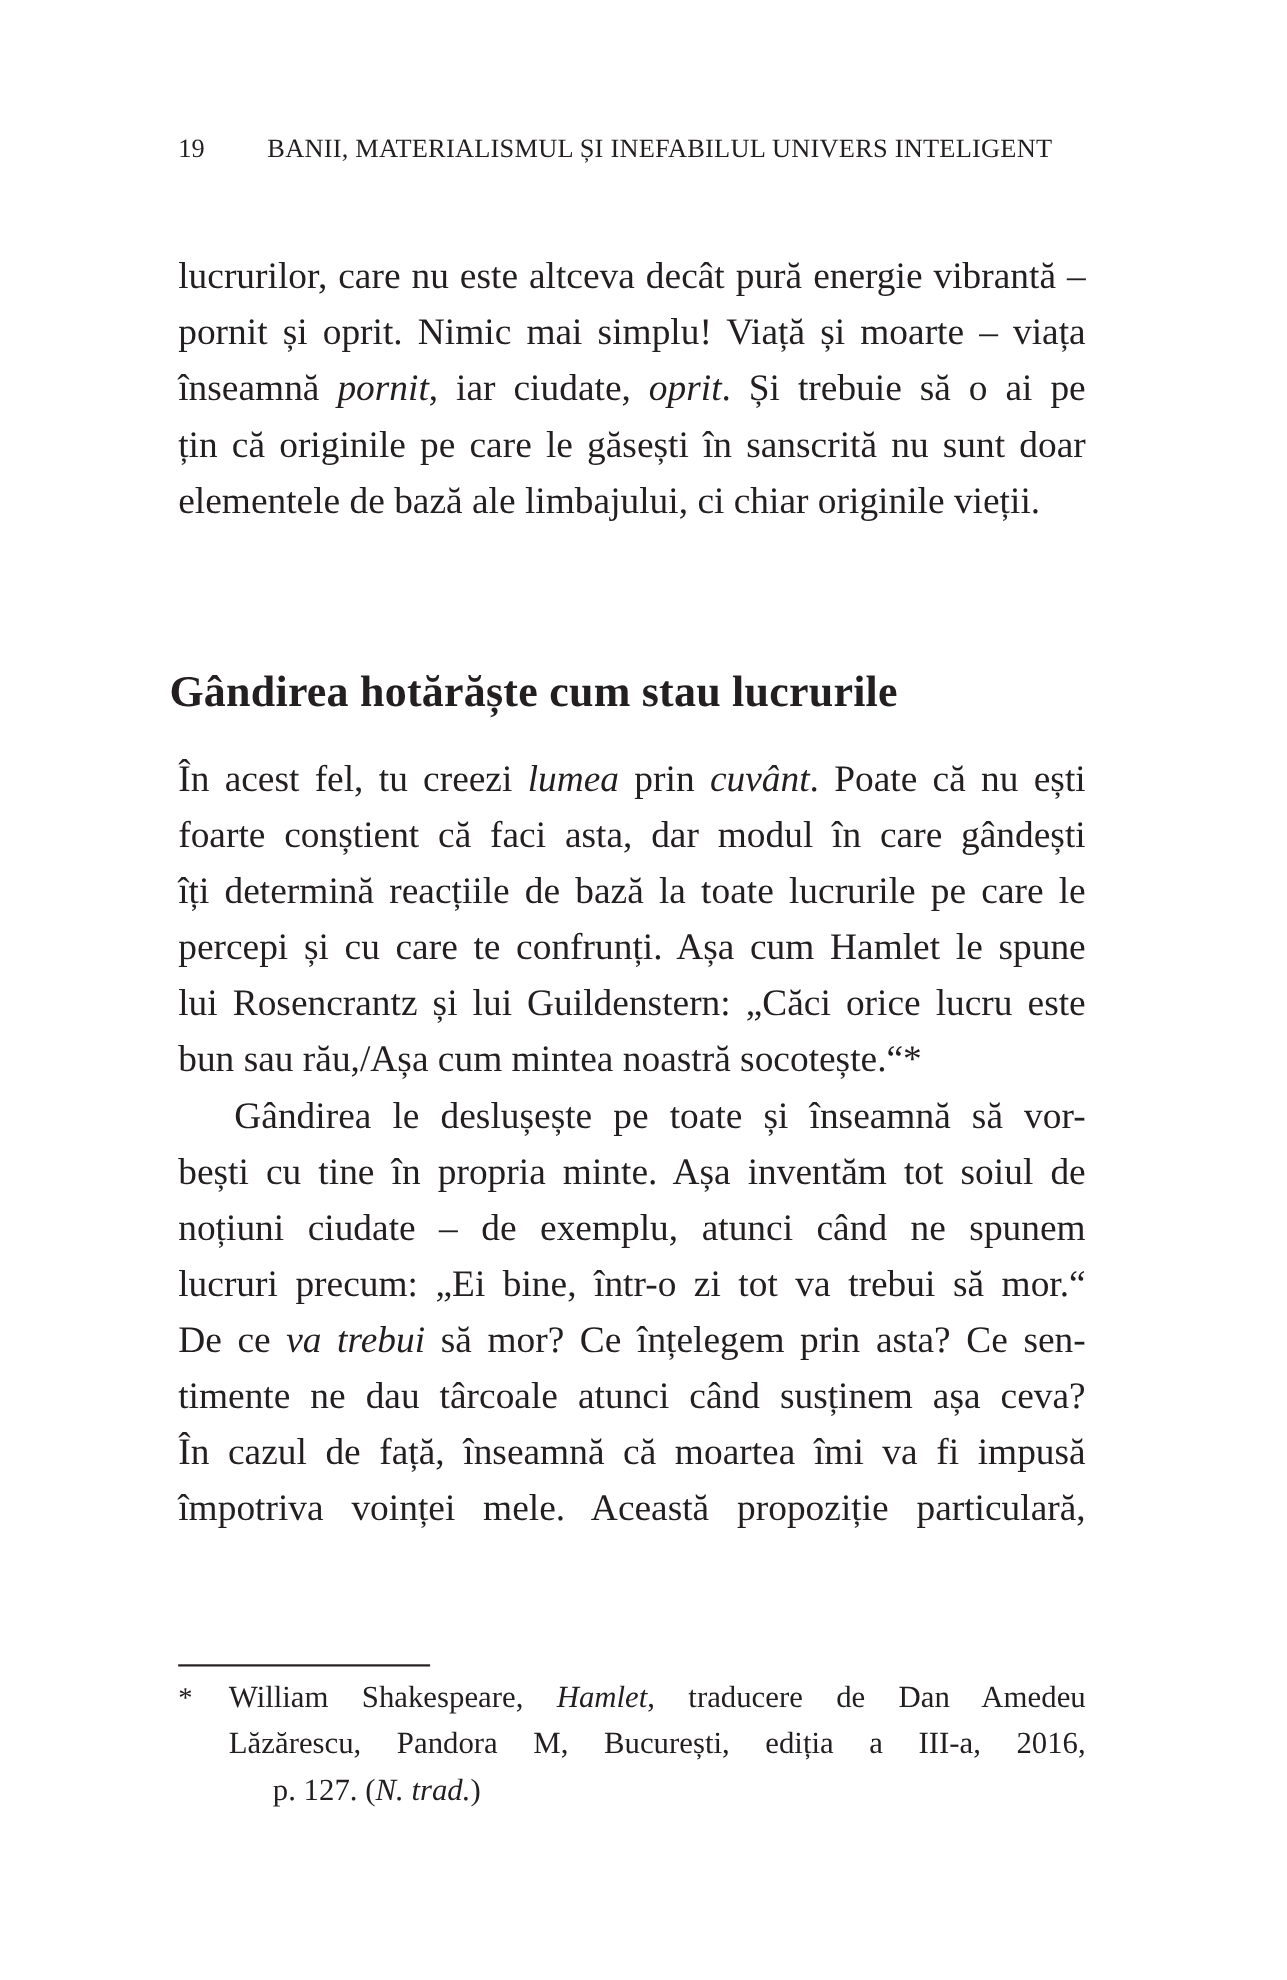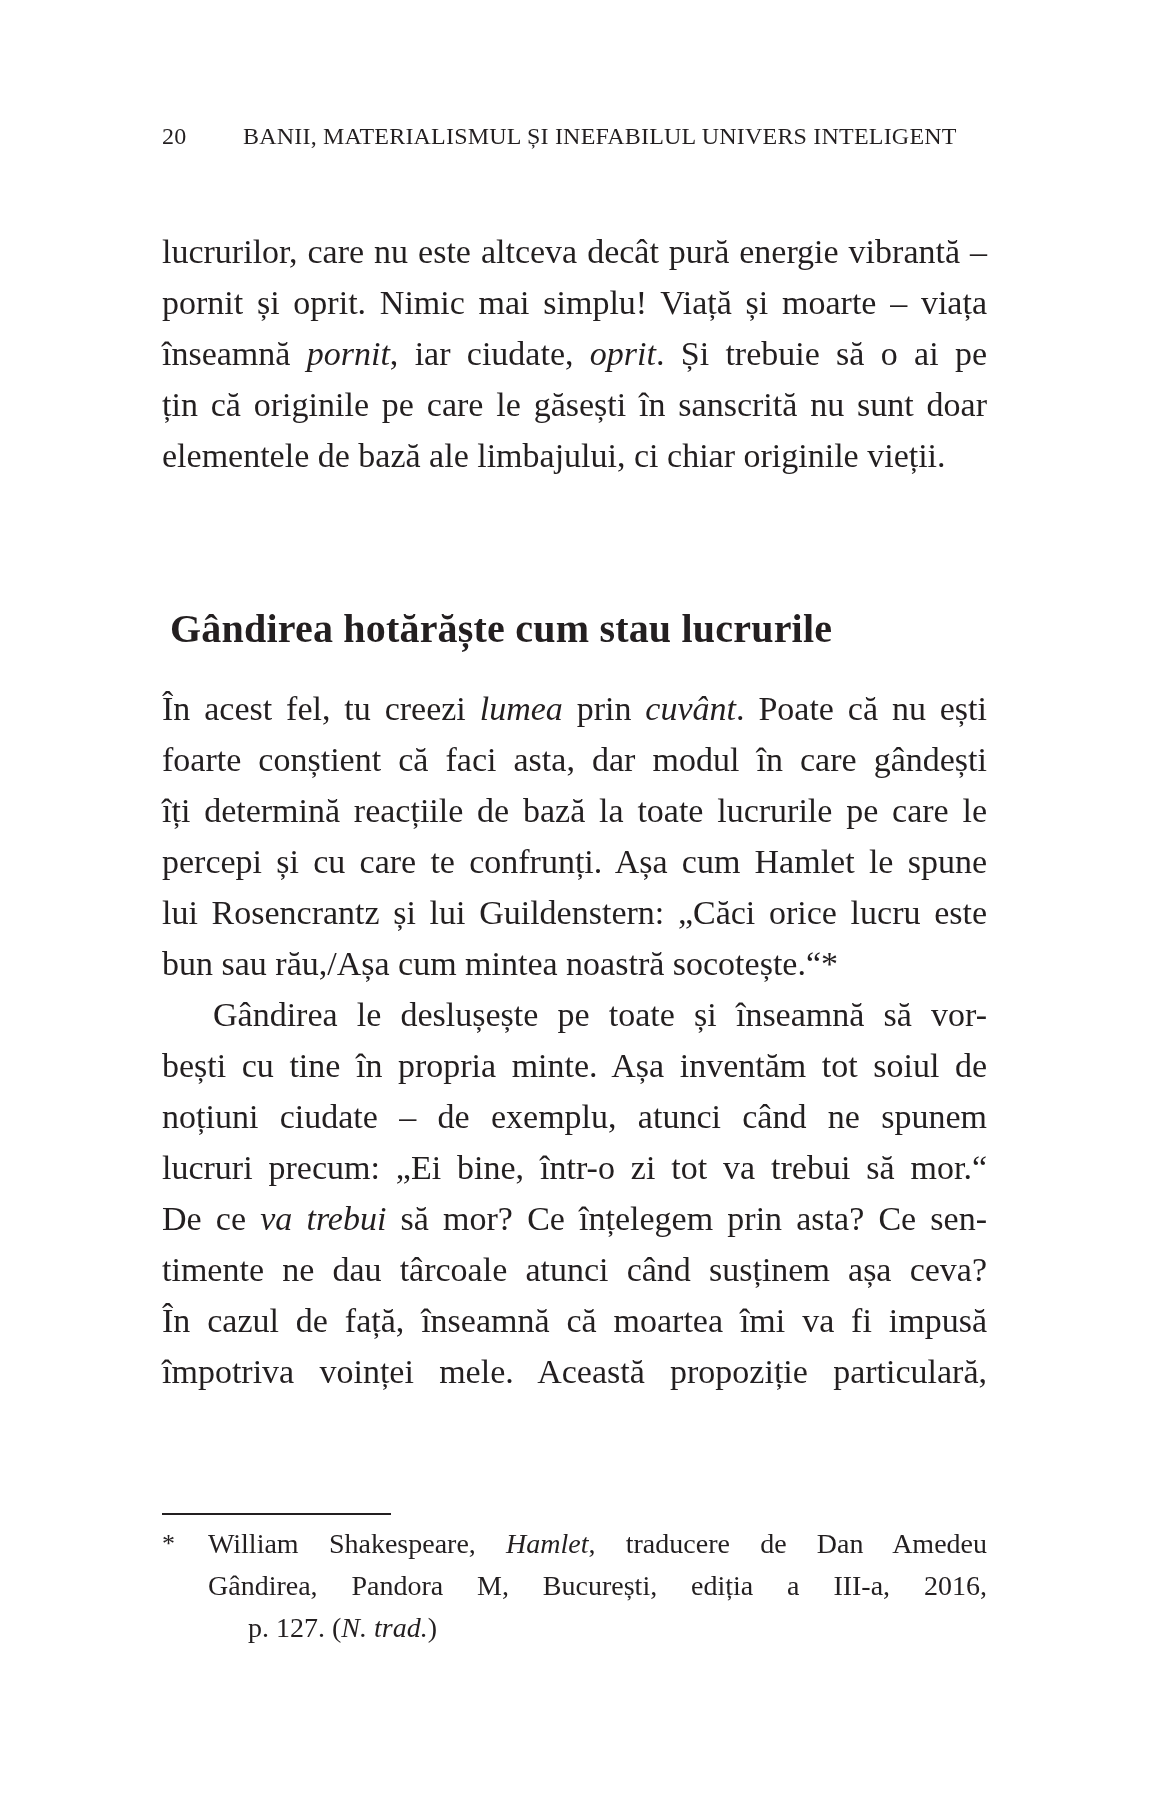--- a/index.html
+++ b/index.html
@@ -62,21 +62,21 @@
     }
     .line.indent {
       padding-left: 51px;
     }
     em, .it {
       font-style: italic;
     }
     .block1 { top: 226px; }
     .section-heading {
       position: absolute;
-      left: 170px;
+      left: 154px;
       top: 605px;
       font-size: 40px;
       font-weight: bold;
       white-space: nowrap;
       letter-spacing: 0.2px;
     }
     .block2 { top: 683px; }
     .footnote-rule {
       position: absolute;
       left: 162px;
@@ -117,21 +117,21 @@
       text-align-last: left;
       margin-left: 40px;
     }
   </style>
 </head>
 <body>
 
 <div class="page">
 
   <div class="running-head">
-    <span class="folio">20</span>
+    <span class="folio">19</span>
     <span class="title">BANII, MATERIALISMUL ȘI INEFABILUL UNIVERS INTELIGENT</span>
   </div>
 
   <div class="text-block block1">
       <span class="line"><span>lucrurilor, care nu este altceva decât pură energie vibrantă –</span></span>
       <span class="line"><span>pornit și oprit. Nimic mai simplu! Viață și moarte – viața</span></span>
       <span class="line"><span>înseamnă </span><em>pornit</em><span>, iar ciudate, </span><em>oprit</em><span>. Și trebuie să o ai pe</span></span>
       <span class="line"><span>țin că originile pe care le găsești în sanscrită nu sunt doar</span></span>
       <span class="line last"><span>elementele de bază ale limbajului, ci chiar originile vieții.</span></span>
     </div>
@@ -158,18 +158,18 @@
         <span class="line"><span>împotriva voinței mele. Această propoziție particulară,</span></span>
       </div>
   </div>
 
   <div class="footnote-rule"></div>
 
   <div class="footnote">
     <span class="marker">*</span>
     <div class="body">
         <span class="fline"><span>William Shakespeare, </span><em>Hamlet</em><span>, traducere de Dan Amedeu</span></span>
-        <span class="fline"><span>Gândirea, Pandora M, București, ediția a III-a, 2016,</span></span>
+        <span class="fline"><span>Lăzărescu, Pandora M, București, ediția a III-a, 2016,</span></span>
         <span class="fline last"><span>p. 127. (</span><em>N. trad.</em><span>)</span></span>
       </div>
   </div>
 
 </div>
 
 </body></html>

